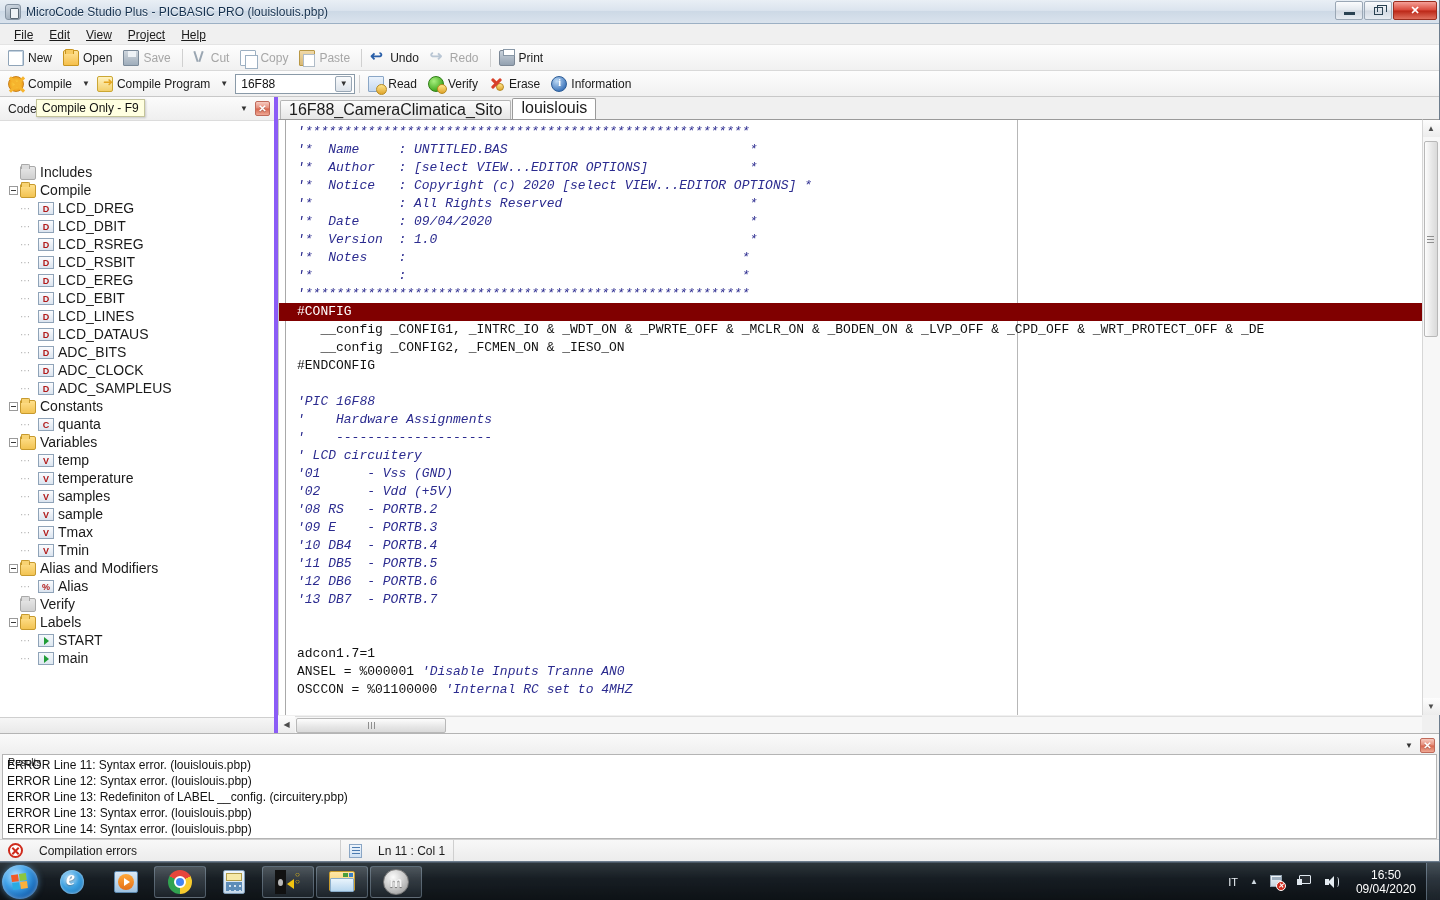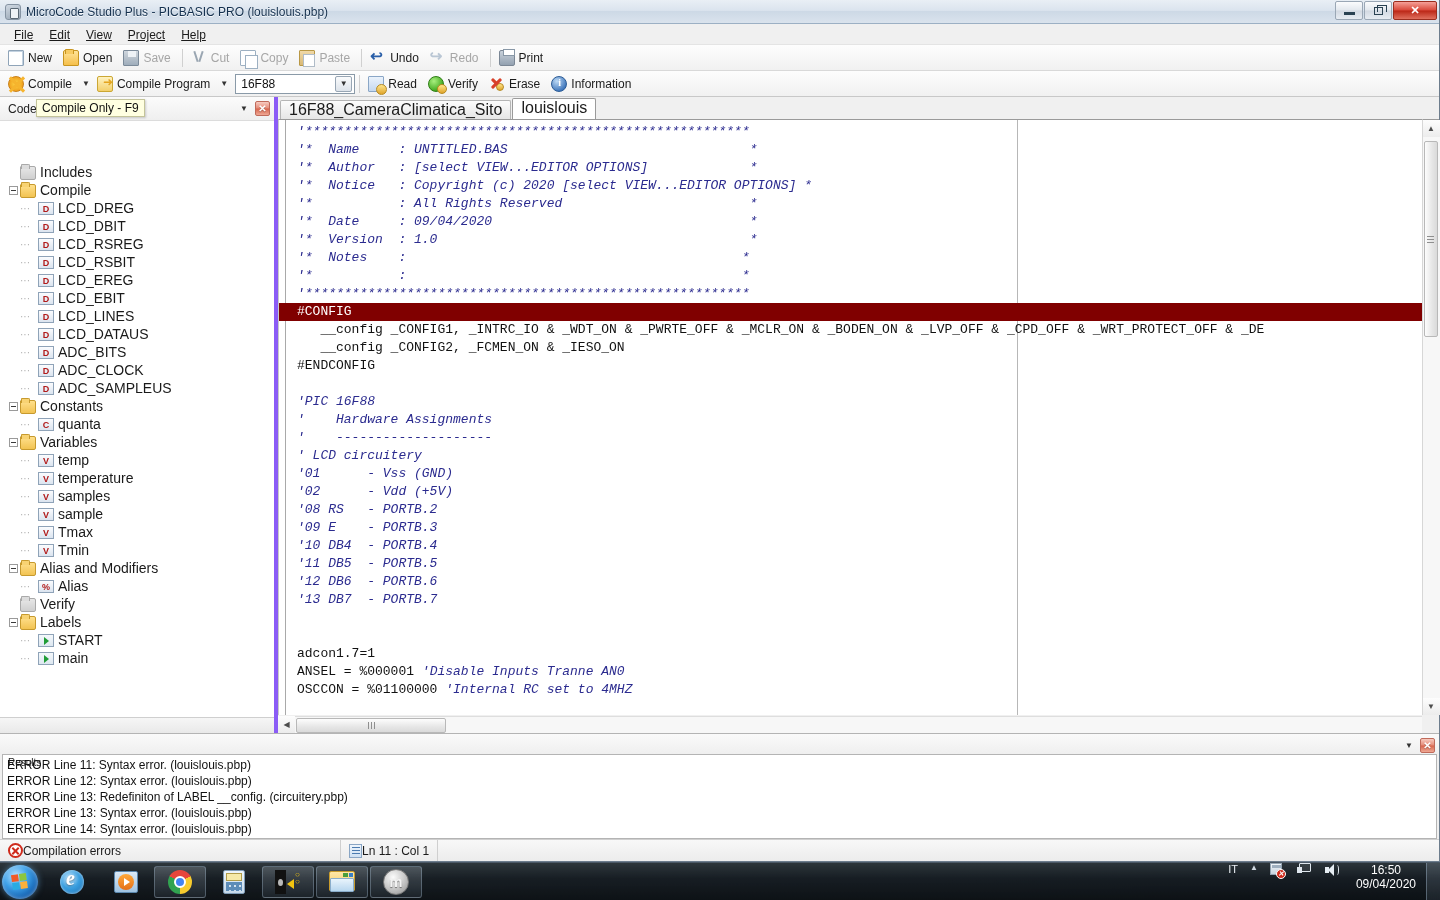--- a/index.html
+++ b/index.html
@@ -343,21 +343,21 @@
   }
   .res-line { font-size: 12px; color: #111; line-height: 16px; white-space: nowrap; }
 
   
   .statusbar {
     height: 22px; flex: 0 0 22px;
     background: linear-gradient(180deg,#f8f8f8,#ececec);
     border-top: 1px solid #cfcfcf;
     display: flex; align-items: center;
   }
-  .status-cell { display:flex; align-items:center; gap:0; padding: 0 8px; height: 100%; font-size:12px; color:#1b1b1b; }
+  .status-cell { display:flex; align-items:center; gap:16px; padding: 0 8px; height: 100%; font-size:12px; color:#1b1b1b; }
   .status-cell.sep { border-right: 1px solid #cfcfcf; }
   .err-ico {
     width: 15px; height: 15px; border-radius: 50%;
     border: 2px solid #cf2b1c; position: relative; background:#fff;
   }
   .err-ico:before,.err-ico:after{content:"";position:absolute;left:1px;top:4.5px;width:9px;height:2px;background:#cf2b1c;}
   .err-ico:before{transform:rotate(45deg);} .err-ico:after{transform:rotate(-45deg);}
   .lnico { width: 13px; height: 14px; background: linear-gradient(180deg,#eef5fc,#cfe0f2); border:1px solid #89a5c4;
     position: relative; }
   .lnico:after { content:""; position:absolute; left:2px; top:2px; width:8px; height:1px;
@@ -423,21 +423,21 @@
   .app-explorer { width:26px;height:22px;position:relative;}
   .app-explorer .back{position:absolute;left:0;top:0;width:26px;height:20px;background:linear-gradient(180deg,#ffe7a8,#f6c95d);border:1px solid #c99c2c;border-radius:2px 2px 1px 1px;}
   .app-explorer .front{position:absolute;left:1px;top:7px;width:24px;height:14px;background:linear-gradient(180deg,#e9f4fc,#b8d7ef);border:1px solid #8aadcb;border-radius:1px;}
   .app-explorer .g{position:absolute;left:14px;top:2px;width:5px;height:4px;background:#4a9e3c;}
   .app-explorer .b{position:absolute;left:20px;top:2px;width:4px;height:4px;background:#3b7fc4;}
   .app-m { width:26px;height:26px;border-radius:50%;
     background: radial-gradient(circle at 38% 30%, #fbfbfb 0%, #c9c9c9 50%, #8e8e8e 100%);
     border:1px solid #7a7a7a; display:flex;align-items:center;justify-content:center;}
   .app-m:after{content:"m";color:#f2f2f2;font-size:15px;font-weight:bold;text-shadow:0 1px 1px rgba(0,0,0,.45);}
   .tray {
-    margin-left: auto; display: flex; align-items: flex-start; height: 100%;
+    margin-left: auto; display: flex; align-items: center; height: 100%;
     padding-right: 0;
   }
   .tray-item { padding: 0 6px; display: flex; align-items: center; color:#e9eef3; font-size: 11px; }
   .tray-caret { font-size: 8px; color:#cfd8e0; }
   .ico-flagx { width:15px;height:14px;position:relative;}
   .ico-flagx .fl{position:absolute;left:0;top:0;width:12px;height:12px;background:linear-gradient(180deg,#f2f6fa,#c7d3de);border:1px solid #93a3b1;}
   .ico-flagx .fl:after{content:"";position:absolute;left:1px;top:1px;width:9px;height:3px;background:#9fb0c0;}
   .ico-flagx .x{position:absolute;right:-1px;bottom:-2px;width:10px;height:10px;border-radius:50%;background:#cf2b1c;border:1px solid #fff;color:#fff;font-size:7px;line-height:8px;text-align:center;font-weight:bold;}
   .ico-net { width:15px;height:13px;position:relative;}
   .ico-net .mon{position:absolute;left:2px;top:0;width:12px;height:9px;border:1px solid #dfe7ee;border-radius:1px;background:rgba(255,255,255,.08);}

